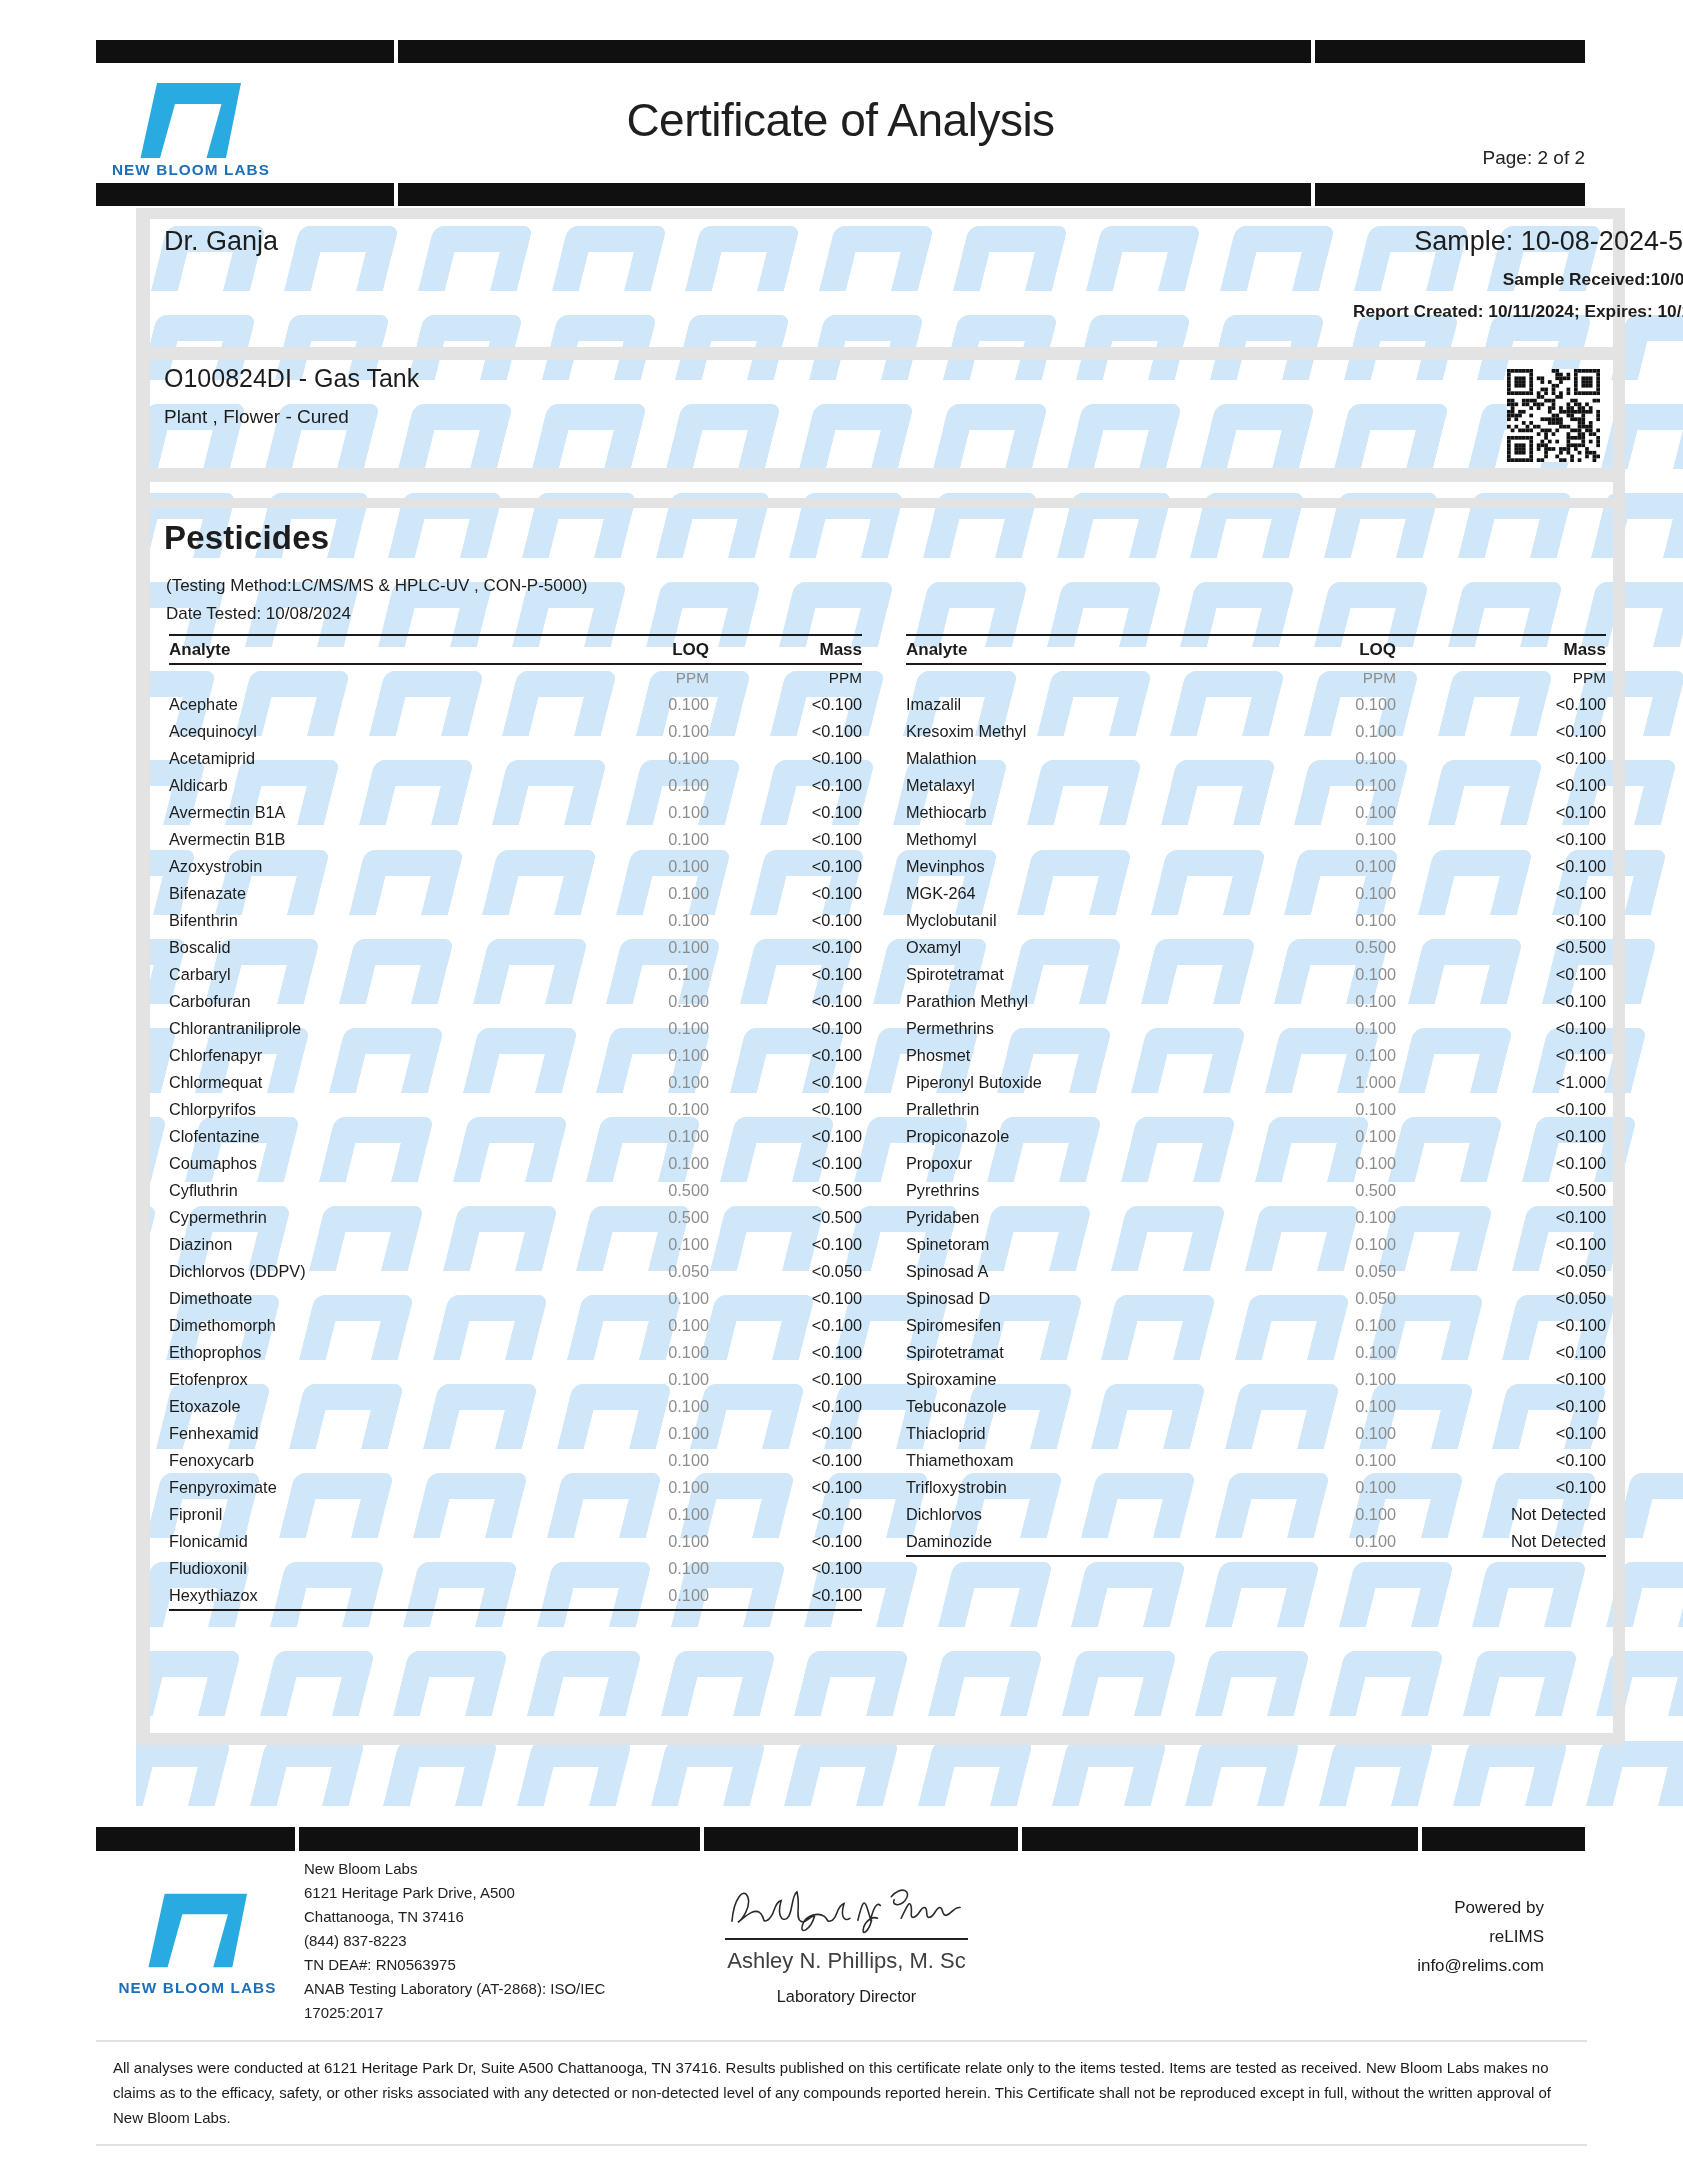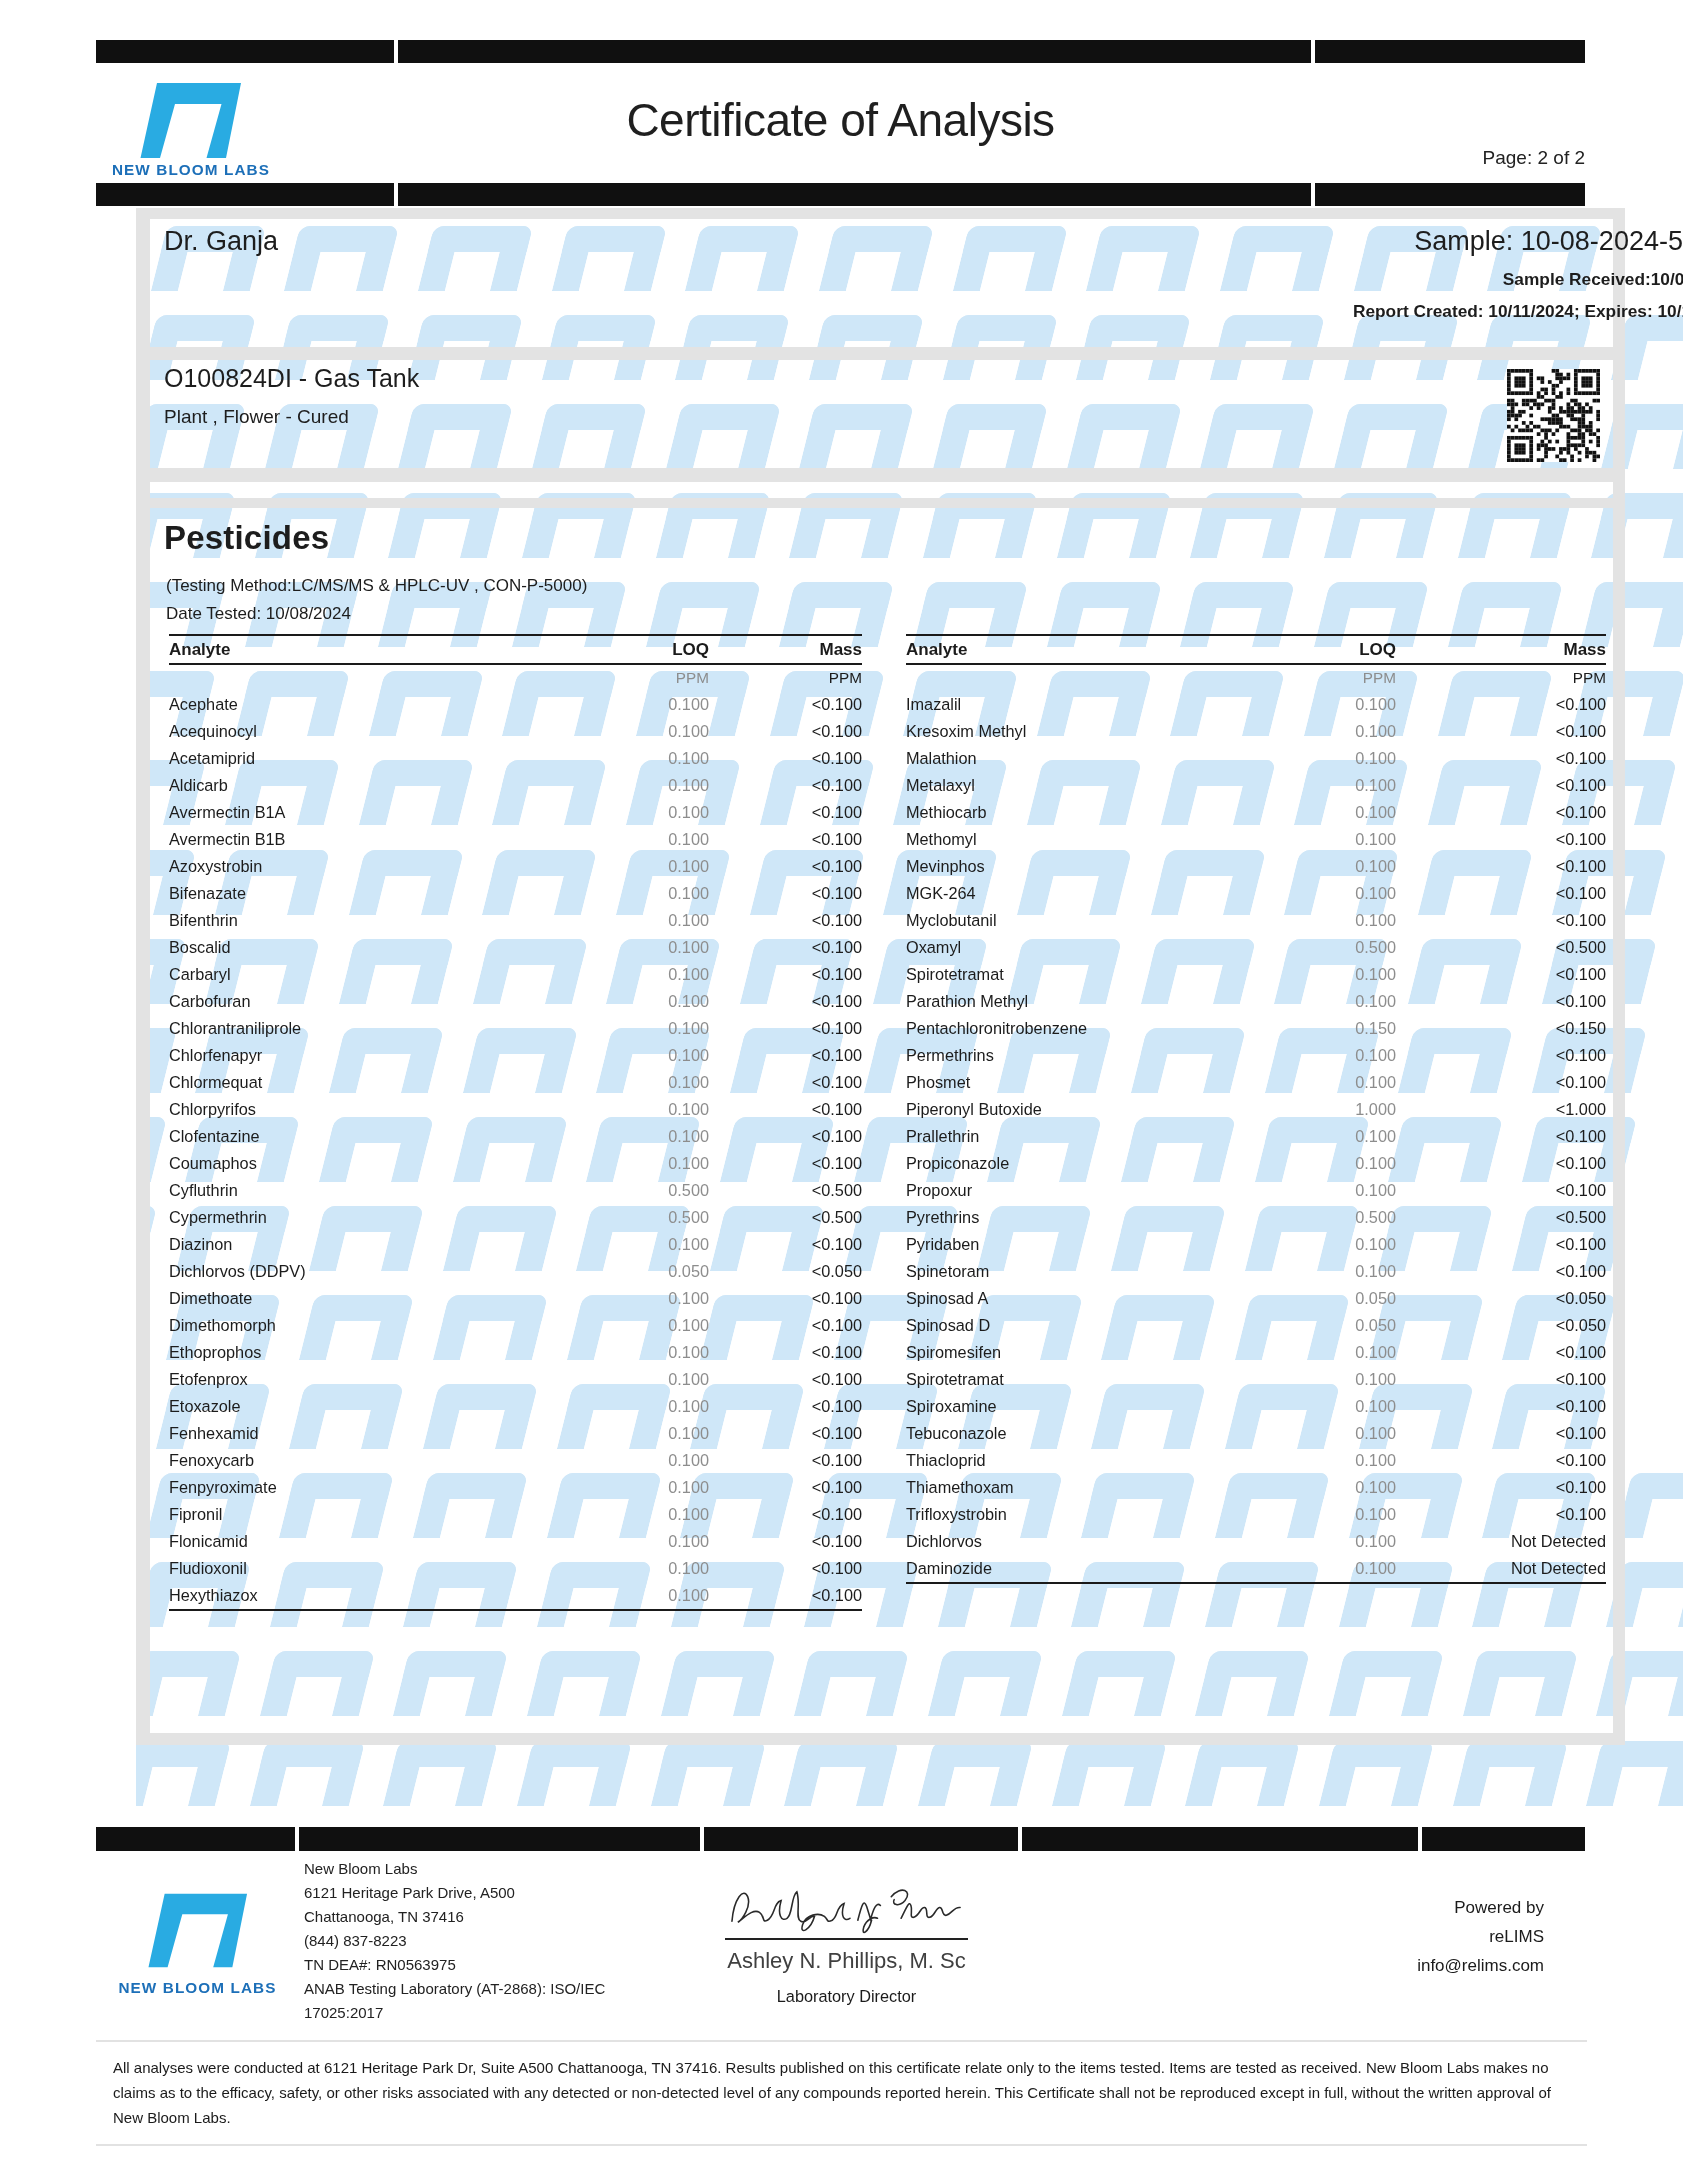--- a/index.html
+++ b/index.html
@@ -897,25 +897,20 @@
           <span class="ta">Spirotetramat</span>
           <span class="tl">0.100</span>
           <span class="tm">&lt;0.100</span>
         </div>
         <div class="trow">
           <span class="ta">Parathion Methyl</span>
           <span class="tl">0.100</span>
           <span class="tm">&lt;0.100</span>
         </div>
         <div class="trow">
-          <span class="ta">Pentachloronitrobenzene</span>
-          <span class="tl">0.150</span>
-          <span class="tm">&lt;0.150</span>
-        </div>
-        <div class="trow">
           <span class="ta">Permethrins</span>
           <span class="tl">0.100</span>
           <span class="tm">&lt;0.100</span>
         </div>
         <div class="trow">
           <span class="ta">Phosmet</span>
           <span class="tl">0.100</span>
           <span class="tm">&lt;0.100</span>
         </div>
         <div class="trow">

